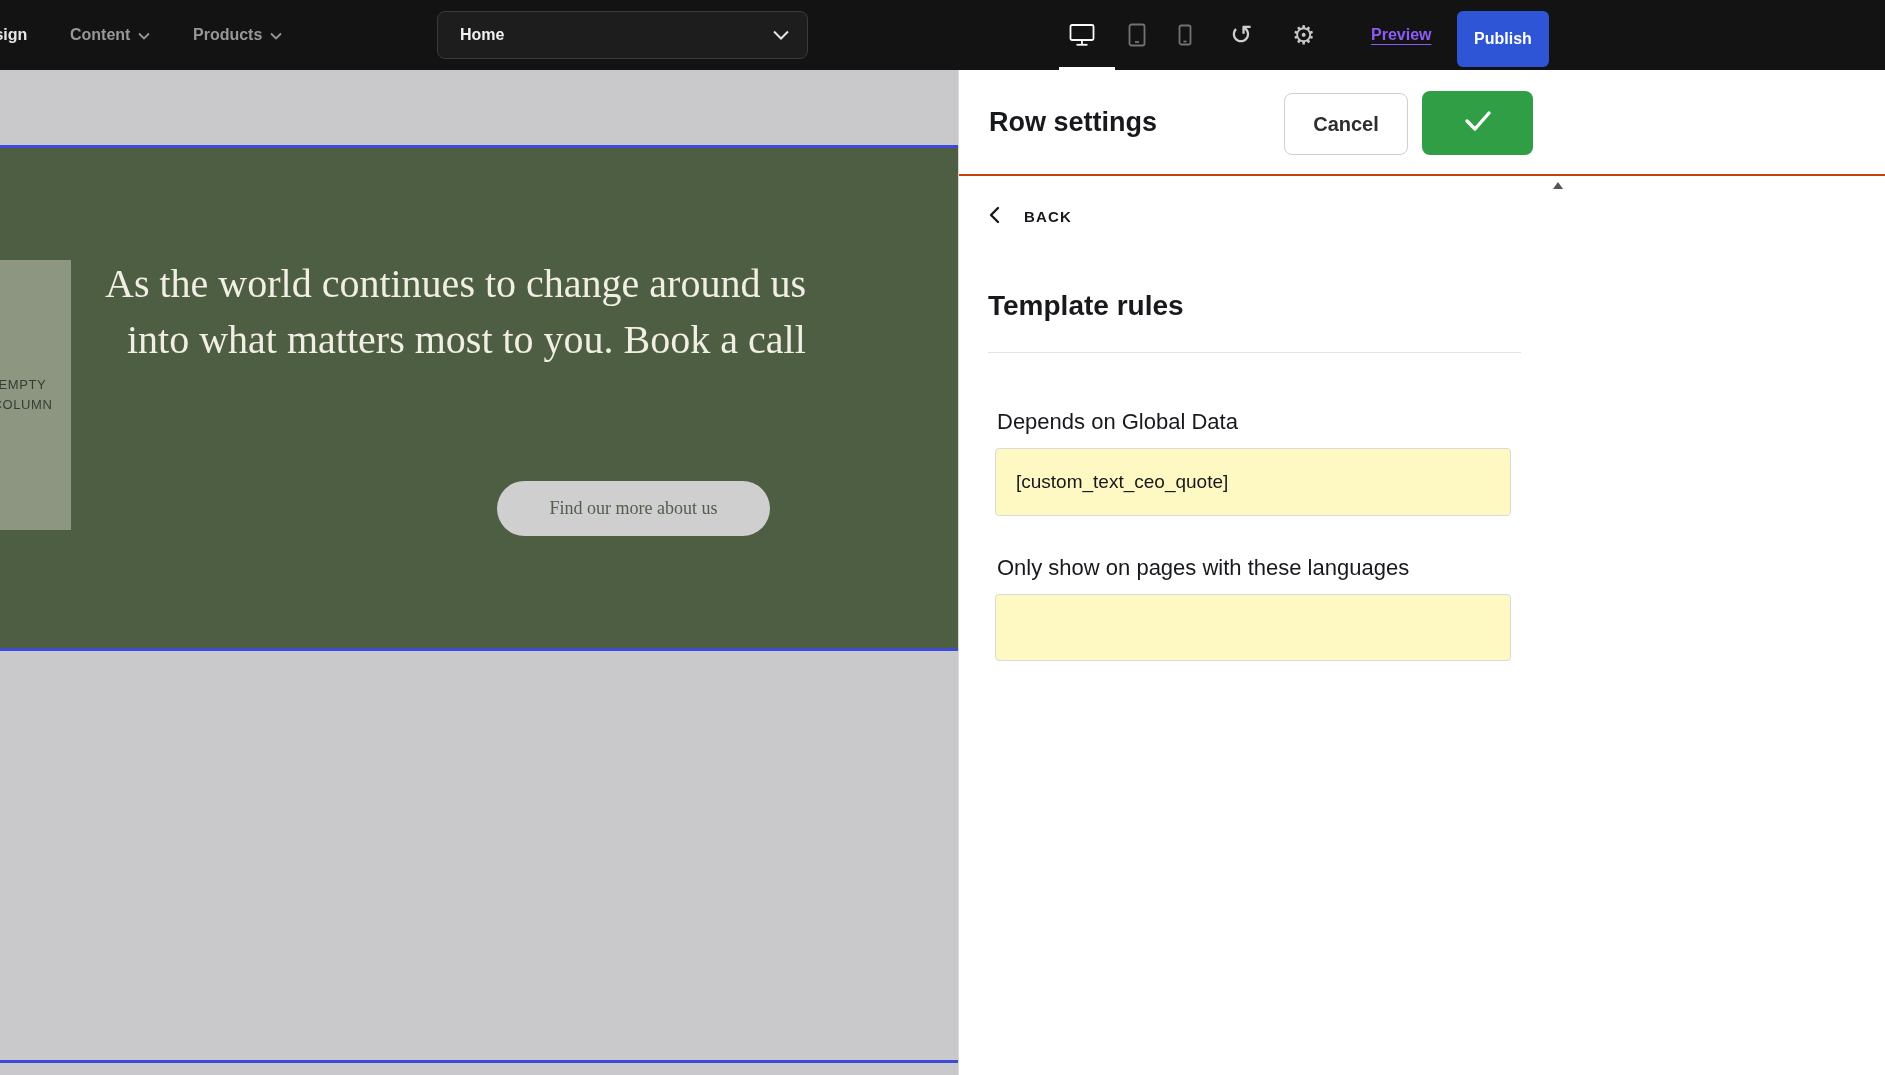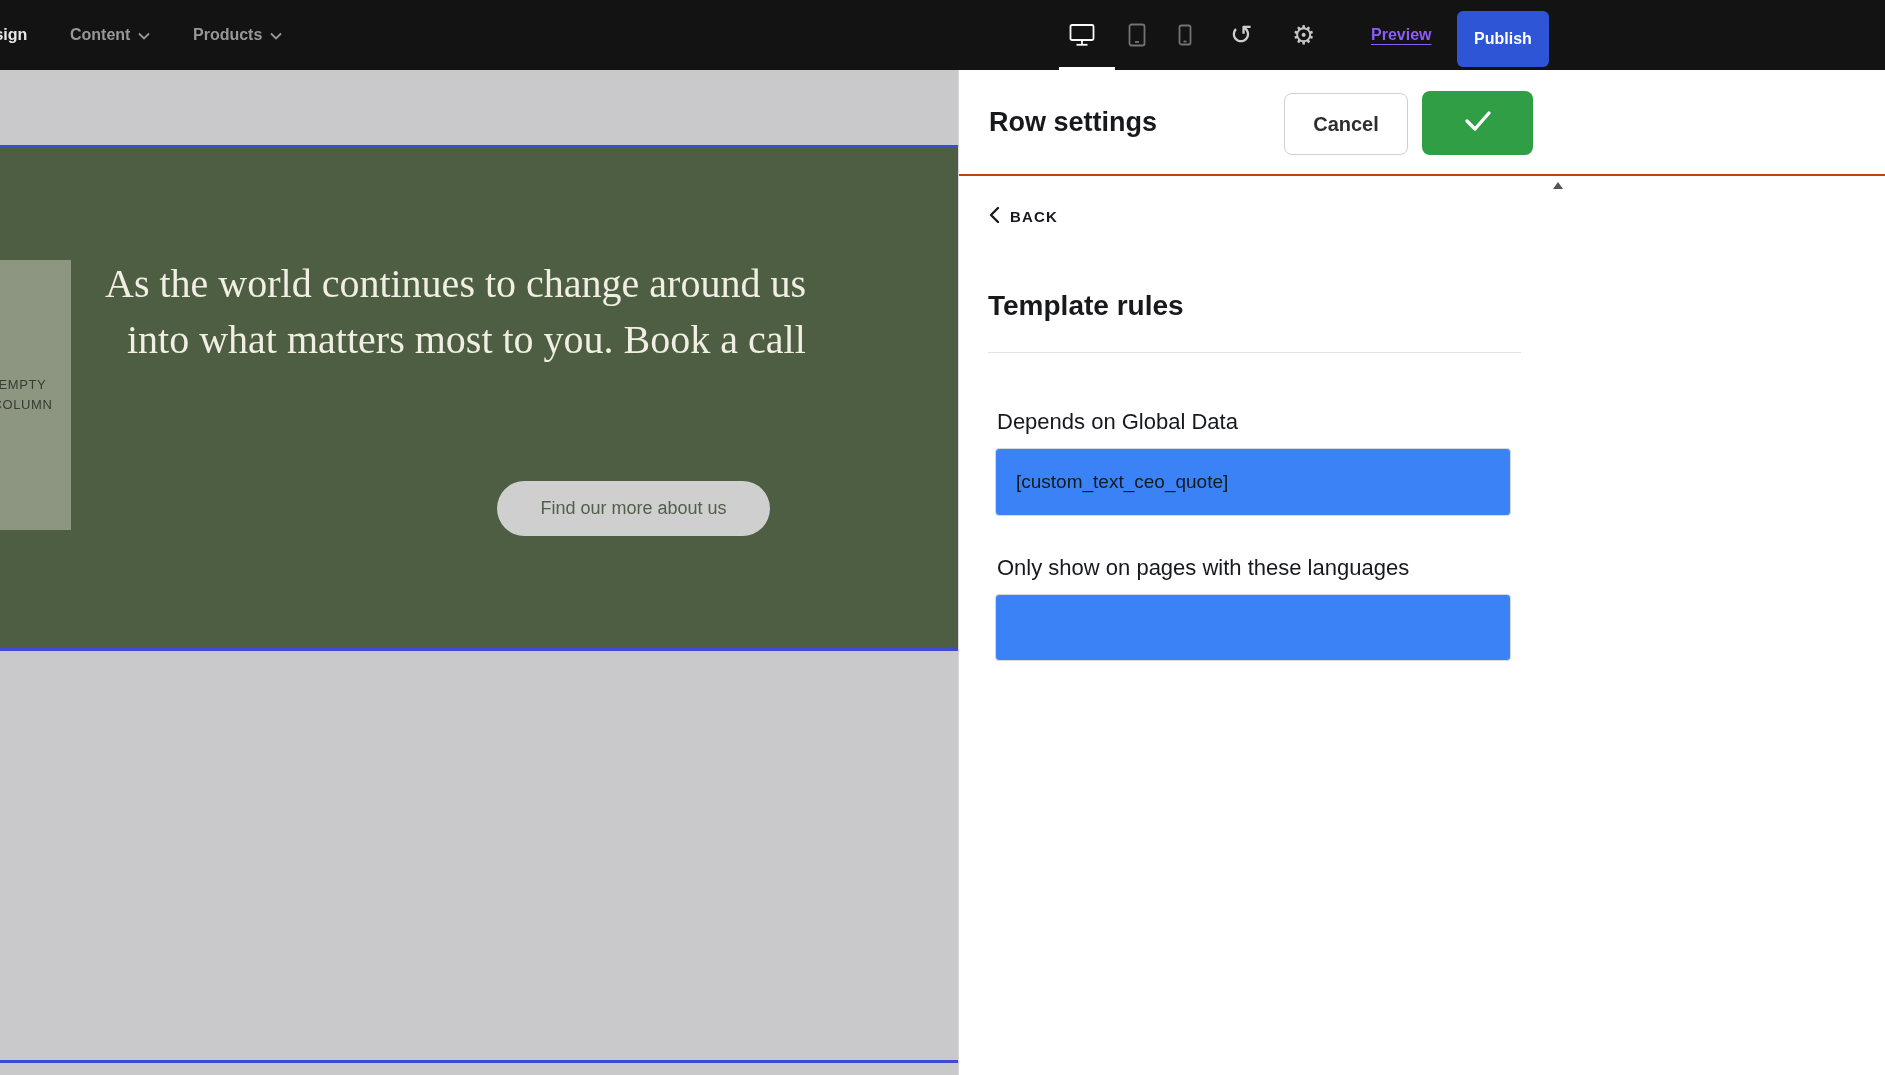--- a/index.html
+++ b/index.html
@@ -43,42 +43,42 @@
   .hero-row{position:absolute;left:0;top:78px;width:100%;height:500px;background:var(--row-green)}
   .hero-line{position:absolute;white-space:nowrap;font-family:"Liberation Serif",serif;font-size:40px;
     color:#f1eee4;line-height:52px}
   .hl1{left:105px;top:188px}
   .hl2{left:127px;top:244px}
   .hl3{left:360px;top:300px}
   .empty-col{position:absolute;left:-26px;top:190px;width:97px;height:270px;background:#8d9680;
     display:flex;align-items:center;justify-content:center;text-align:center;
     font-size:13px;letter-spacing:.6px;color:#363d33;line-height:20px;cursor:pointer}
   .hero-btn{position:absolute;left:497px;top:411px;width:273px;height:55px;background:#cfcfcf;border-radius:28px;
-    display:flex;align-items:center;justify-content:center;font-family:Liberation Sans, sans-serif;
+    display:flex;align-items:center;justify-content:center;font-family:Liberation Serif, serif;
     font-size:18px;color:#50604a;cursor:pointer}
 
   
   .panel{position:absolute;left:958px;top:70px;width:927px;height:1005px;background:#fff;border-left:1px solid #d8d8d8}
   .panel-header{position:absolute;left:0;top:0;right:0;height:106px;border-bottom:2px solid #c2410c;background:#fff}
   .panel-title{position:absolute;left:30px;top:50%;transform:translateY(-50%);font-size:27px;font-weight:700;color:#17191c}
   .btn-cancel{position:absolute;left:325px;top:23px;width:124px;height:62px;background:#fff;border:1px solid #cfcfcf;
     border-radius:8px;font-size:20px;font-weight:700;color:#2e2e2e;display:flex;align-items:center;justify-content:center;cursor:pointer}
   .btn-confirm{position:absolute;left:463px;top:21px;width:111px;height:64px;background:var(--confirm-green);
     border-radius:8px;display:flex;align-items:center;justify-content:center;cursor:pointer}
   .scroll-up{position:absolute;left:594px;top:112px;width:0;height:0;border-left:5px solid transparent;
     border-right:5px solid transparent;border-bottom:7px solid #555;cursor:pointer}
-  .back-row{position:absolute;left:30px;top:136px;display:flex;align-items:center;gap:10px;font-size:15px;
+  .back-row{position:absolute;left:30px;top:136px;display:flex;align-items:center;gap:24px;font-size:15px;
     font-weight:700;letter-spacing:1.2px;color:#17191c;cursor:pointer}
   .section-title{position:absolute;left:29px;top:220px;font-size:28px;font-weight:700;color:#17191c}
   .panel-divider{position:absolute;left:29px;top:282px;width:533px;height:1px;background:#e3e3e3}
   .field-label{position:absolute;left:38px;font-size:22px;color:#17191c}
   .fl1{top:339px}
   .fl2{top:485px}
   .field-input{position:absolute;left:36px;width:516px;border:1px solid #dadada;border-radius:4px;
-    font-size:19px;padding:0 20px;color:#17191c;background:#3b82f6;outline:none;font-family:"Liberation Sans",sans-serif}
+    font-size:19px;padding:0 20px;color:#17191c;background:#fef9c3;outline:none;font-family:"Liberation Sans",sans-serif}
   .fi1{top:378px;height:68px}
   .fi2{top:524px;height:67px}
 </style>
 </head>
 <body>
 
 <div class="screen">
 
   <div class="topbar">
     <div class="tb-item tb-design">
@@ -94,20 +94,28 @@
     </div>
     <div class="tb-item tb-products">
       <span>Products</span>
       <span class="chev">
         <svg width="12" height="8" viewBox="0 0 12 8">
             <polyline points="1,1.5 6,6.5 11,1.5" fill="none" stroke="#979797" stroke-width="1.8"></polyline>
           </svg>
       </span>
     </div>
 
+    <div class="page-select">
+      <span>Home</span>
+      <span>
+        <svg width="16" height="10" viewBox="0 0 16 10">
+            <polyline points="1,1.5 8,8.5 15,1.5" fill="none" stroke="#e6e6e6" stroke-width="2"></polyline>
+          </svg>
+      </span>
+    </div>
 
     <div class="tb-icon icon-monitor">
       <svg width="28" height="26" viewBox="0 0 28 26" fill="none" stroke="currentColor" stroke-width="1.8">
         <rect x="2.5" y="3" width="23" height="15" rx="1.5"></rect>
         <line x1="14" y1="18" x2="14" y2="22.5"></line>
         <line x1="8.5" y1="22.8" x2="19.5" y2="22.8"></line>
       </svg>
     </div>
     <div class="tb-icon icon-tablet">
       <svg width="22" height="26" viewBox="0 0 22 26" fill="none" stroke="currentColor" stroke-width="1.8">

